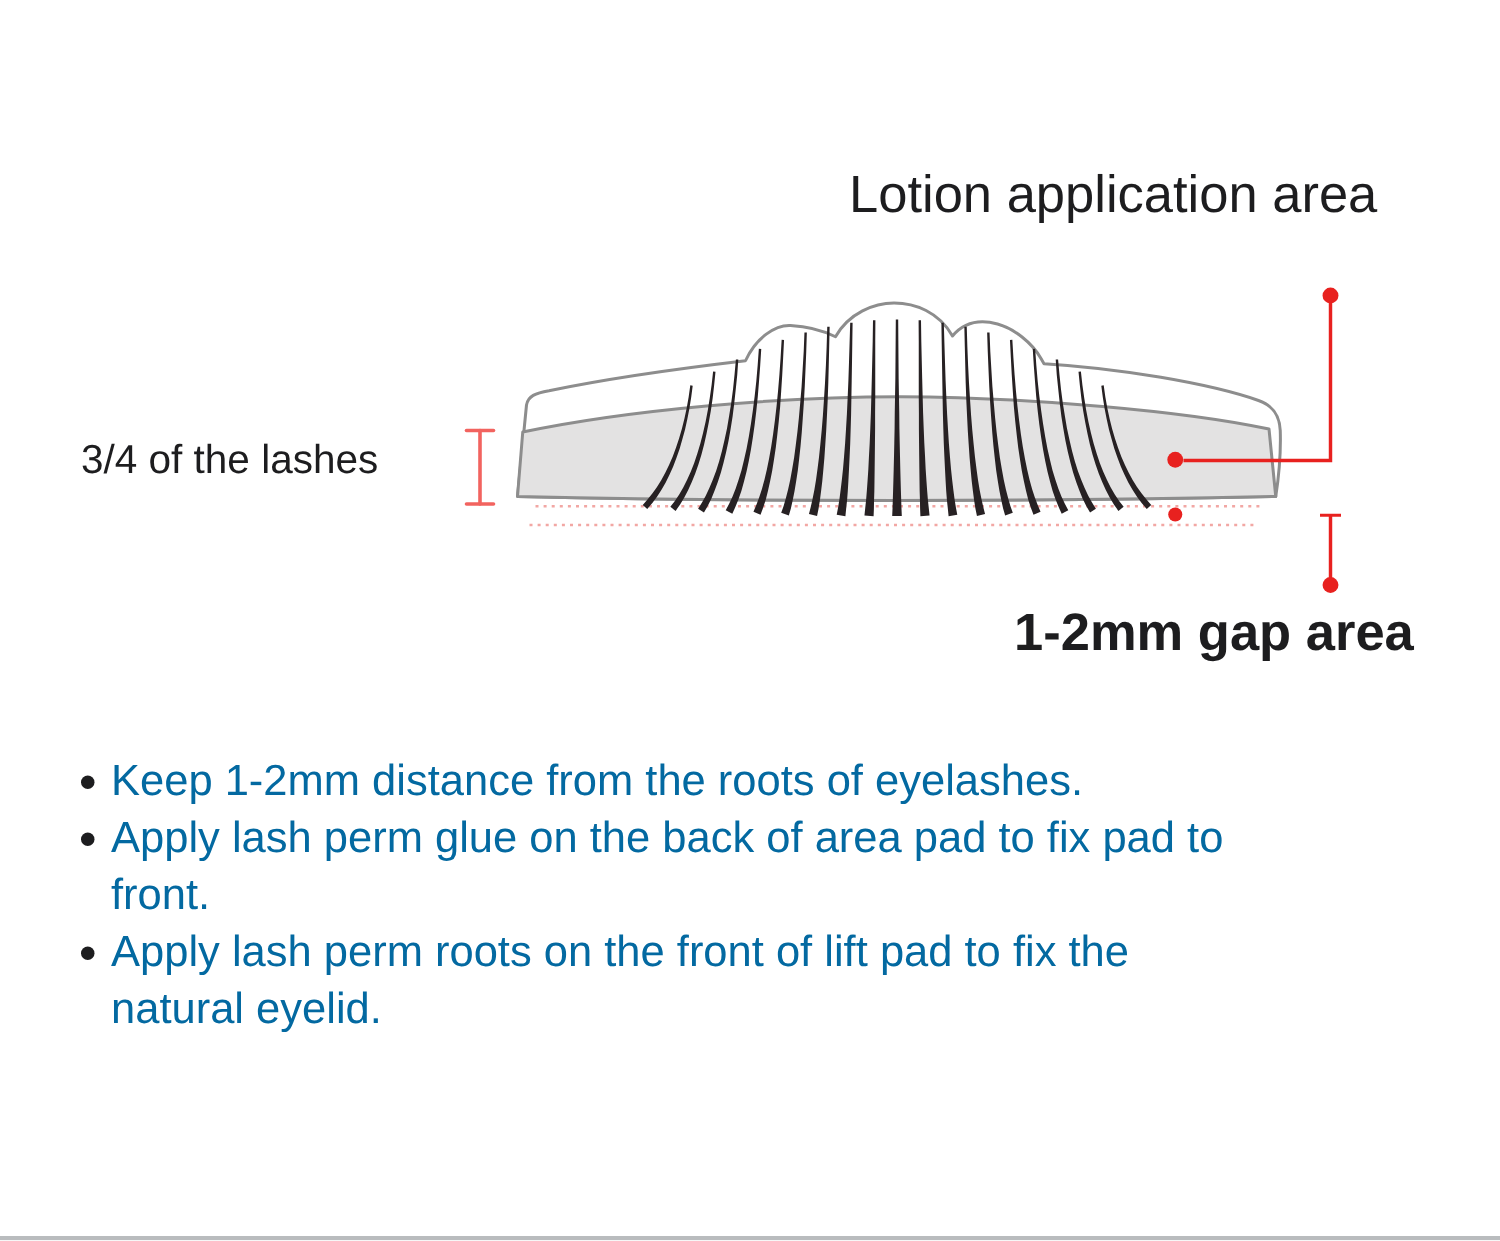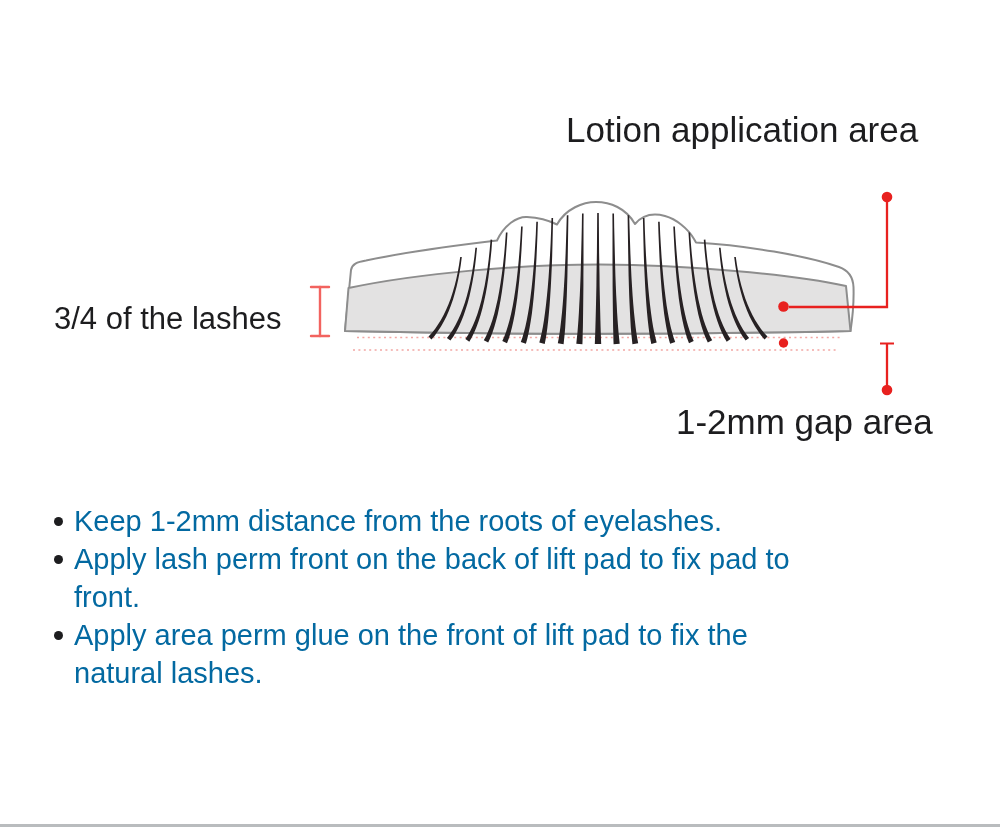--- a/index.html
+++ b/index.html
@@ -3,22 +3,22 @@
 <meta charset="utf-8">
 <style>
   html,body{margin:0;padding:0;background:#fff;}
   .canvas{
     position:relative;width:1000px;height:827px;background:#ffffff;
     font-family:"Liberation Sans",sans-serif;overflow:hidden;
   }
   .diagram-svg{position:absolute;left:0;top:0;}
   .lbl{position:absolute;color:#1d1d1f;white-space:nowrap;line-height:1.15;}
   .lbl-lotion{left:566px;top:110px;font-size:35px;}
-  .lbl-lashes{left:54px;top:301px;font-size:31px;}
-  .lbl-gap{left:676px;top:402px;font-size:35px;}
+  .lbl-lashes{left:54px;top:291px;font-size:27px;}
+  .lbl-gap{left:676px;top:402px;font-size:35px;font-weight:bold;}
   ul.instructions{
     position:absolute;left:53px;top:502px;width:890px;margin:0;padding:0;
     list-style:none;font-size:29px;line-height:38px;color:#0369a1;
   }
   ul.instructions li{position:relative;padding-left:21px;}
   ul.instructions li::before{
     content:"";position:absolute;left:1px;top:15px;width:9px;height:9px;
     border-radius:50%;background:#1d1d1f;
   }
   .line{white-space:nowrap;}
@@ -104,23 +104,23 @@
   <div class="lbl lbl-lotion">Lotion application area</div>
   <div class="lbl lbl-lashes">3/4 of the lashes</div>
   <div class="lbl lbl-gap">1-2mm gap area</div>
 
   <ul class="instructions">
     <li>
       <div class="line">Keep 1-2mm distance from the roots of eyelashes.</div>
 
     </li>
     <li>
-      <div class="line">Apply lash perm front on the back of lift pad to fix pad to</div>
+      <div class="line">Apply lash perm glue on the back of area pad to fix pad to</div>
       <div class="line">front.</div>
     </li>
     <li>
-      <div class="line">Apply area perm glue on the front of lift pad to fix the</div>
-      <div class="line">natural lashes.</div>
+      <div class="line">Apply lash perm roots on the front of lift pad to fix the</div>
+      <div class="line">natural eyelid.</div>
     </li>
   </ul>
 
   <div class="bottom-divider"></div>
 </div>
 
 </body></html>

